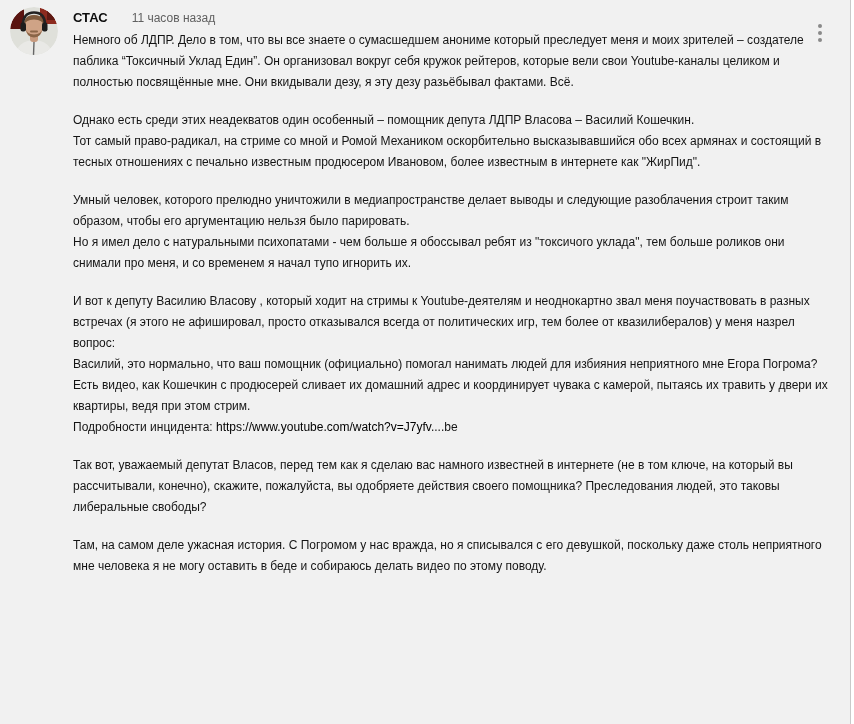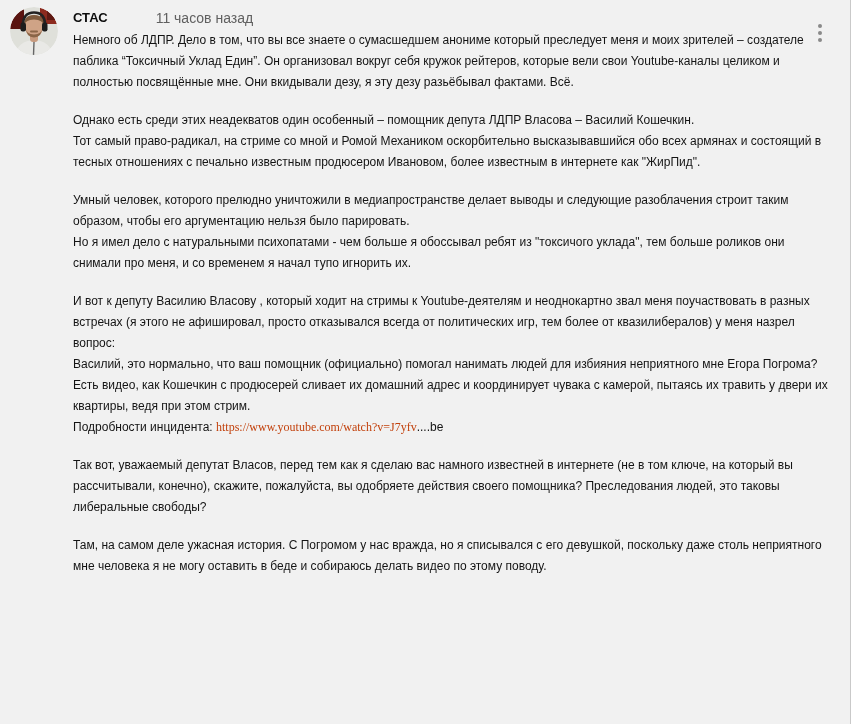--- a/index.html
+++ b/index.html
@@ -54,50 +54,48 @@
   }
   .content {
     position: absolute;
     left: 73px;
     top: 9px;
     width: 757px;
   }
   .header {
     display: flex;
     align-items: flex-start;
-    gap: 8px;
+    gap: 24px;
     margin-bottom: 3px;
     line-height: 18px;
   }
   .author {
     font-size: 13px;
     font-weight: bold;
     color: #0d0d0d;
     cursor: pointer;
   }
   .time {
-    font-size: 14px;
+    font-size: 12px;
     color: #606060;
     cursor: pointer;
-    margin-left: 40px;
   }
   .body p {
     margin: 0 0 17px 0;
     font-size: 12px;
     line-height: 21px;
     color: #141414;
     white-space: pre-wrap;
     word-wrap: break-word;
   }
   .body p:last-child { margin-bottom: 0; }
   a.yt-link {
-    color: #c2410c;
+    color: #000000;
     text-decoration: none;
     cursor: pointer;
-    font-family: Liberation Serif, serif;
   }
 </style>
 </head>
 <body>
 
 <div class="page">
 
   <button class="avatar">
     <svg width="48" height="48" viewBox="0 0 48 48">
       <defs>

